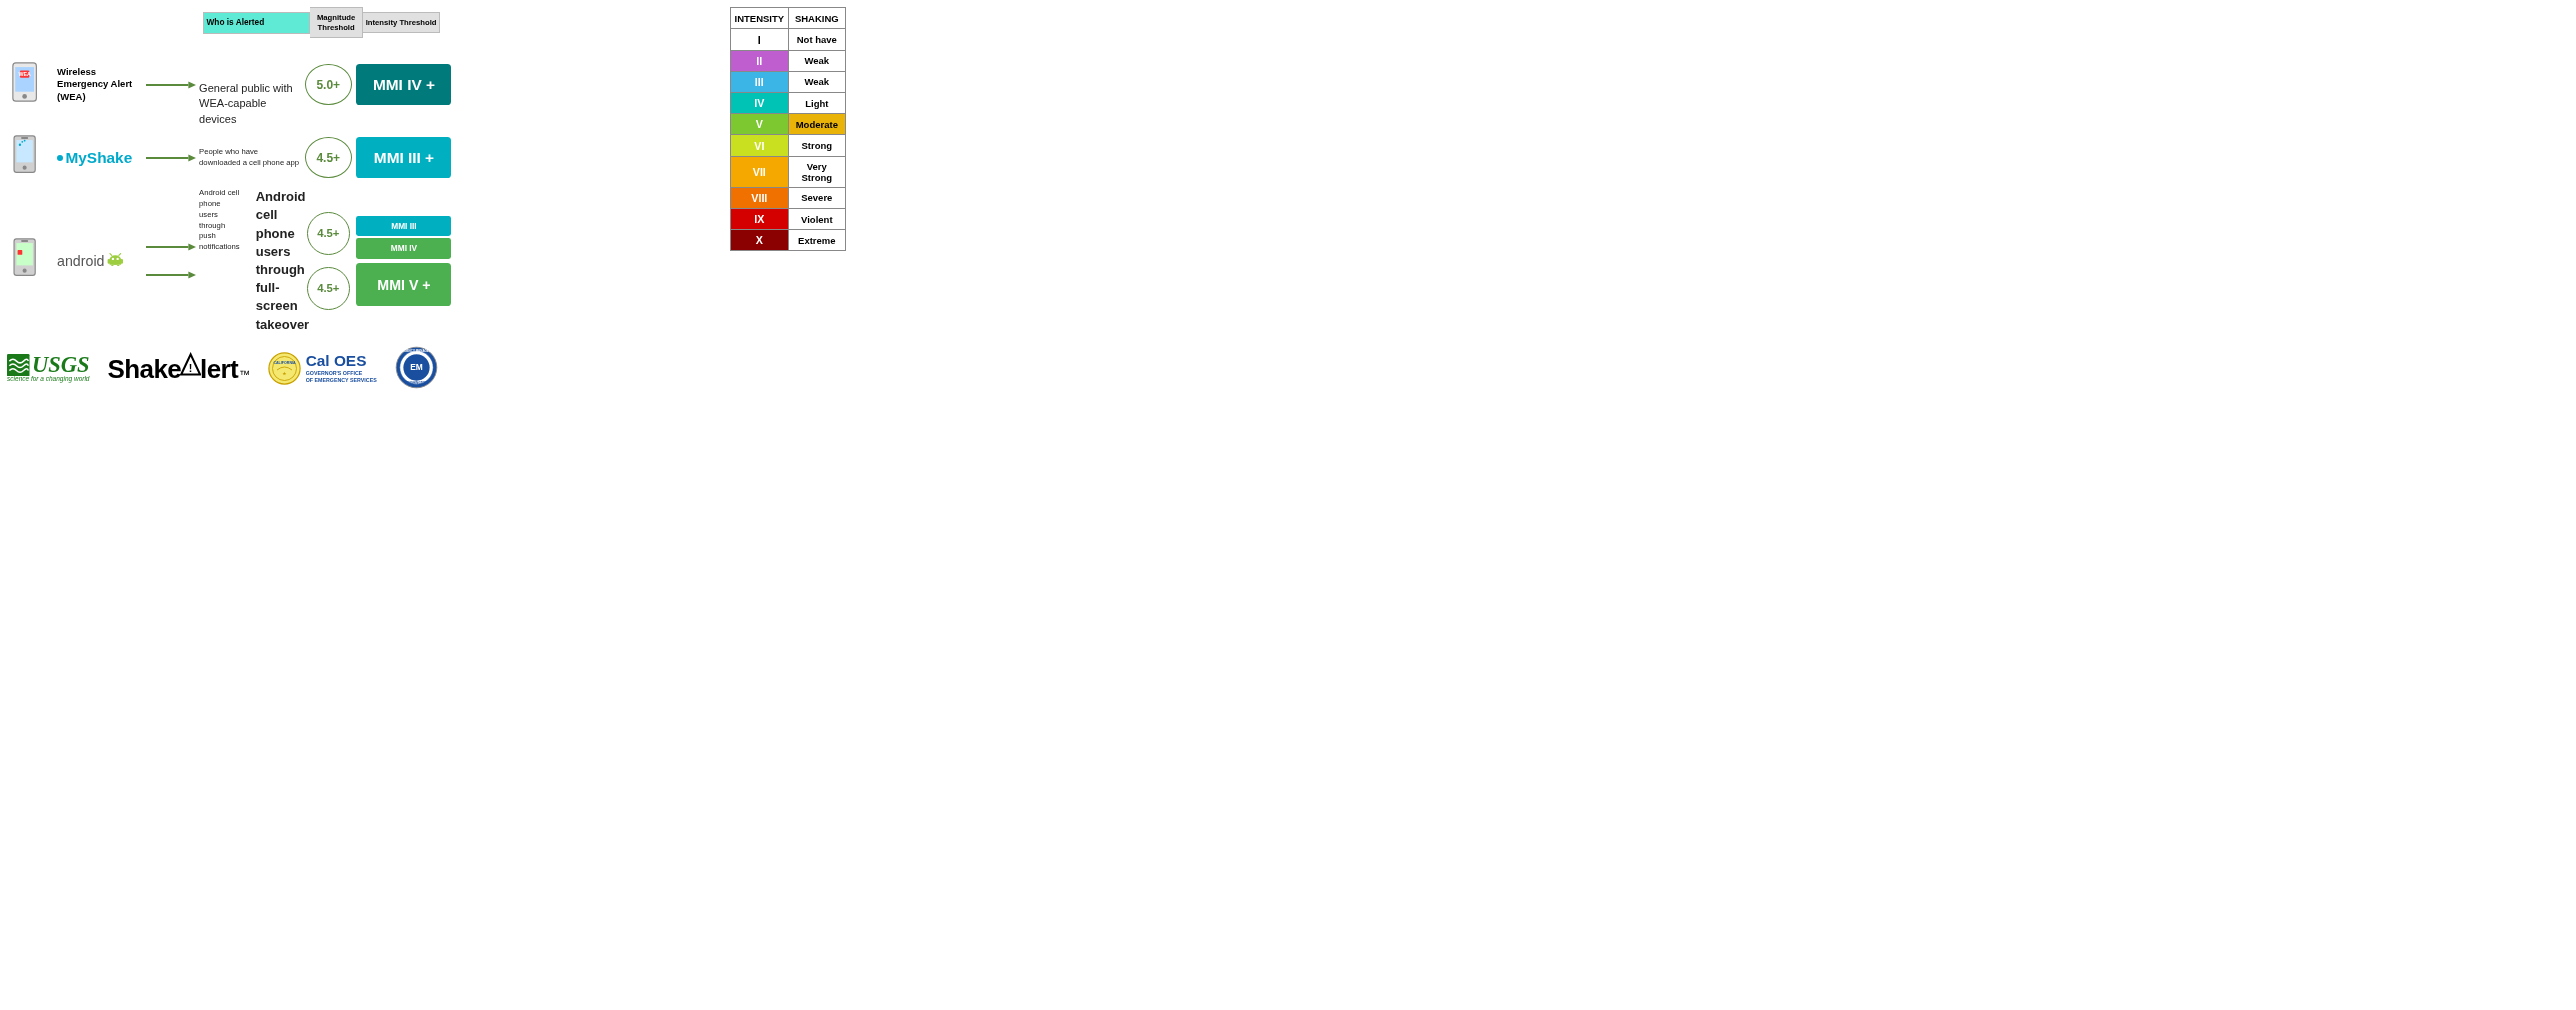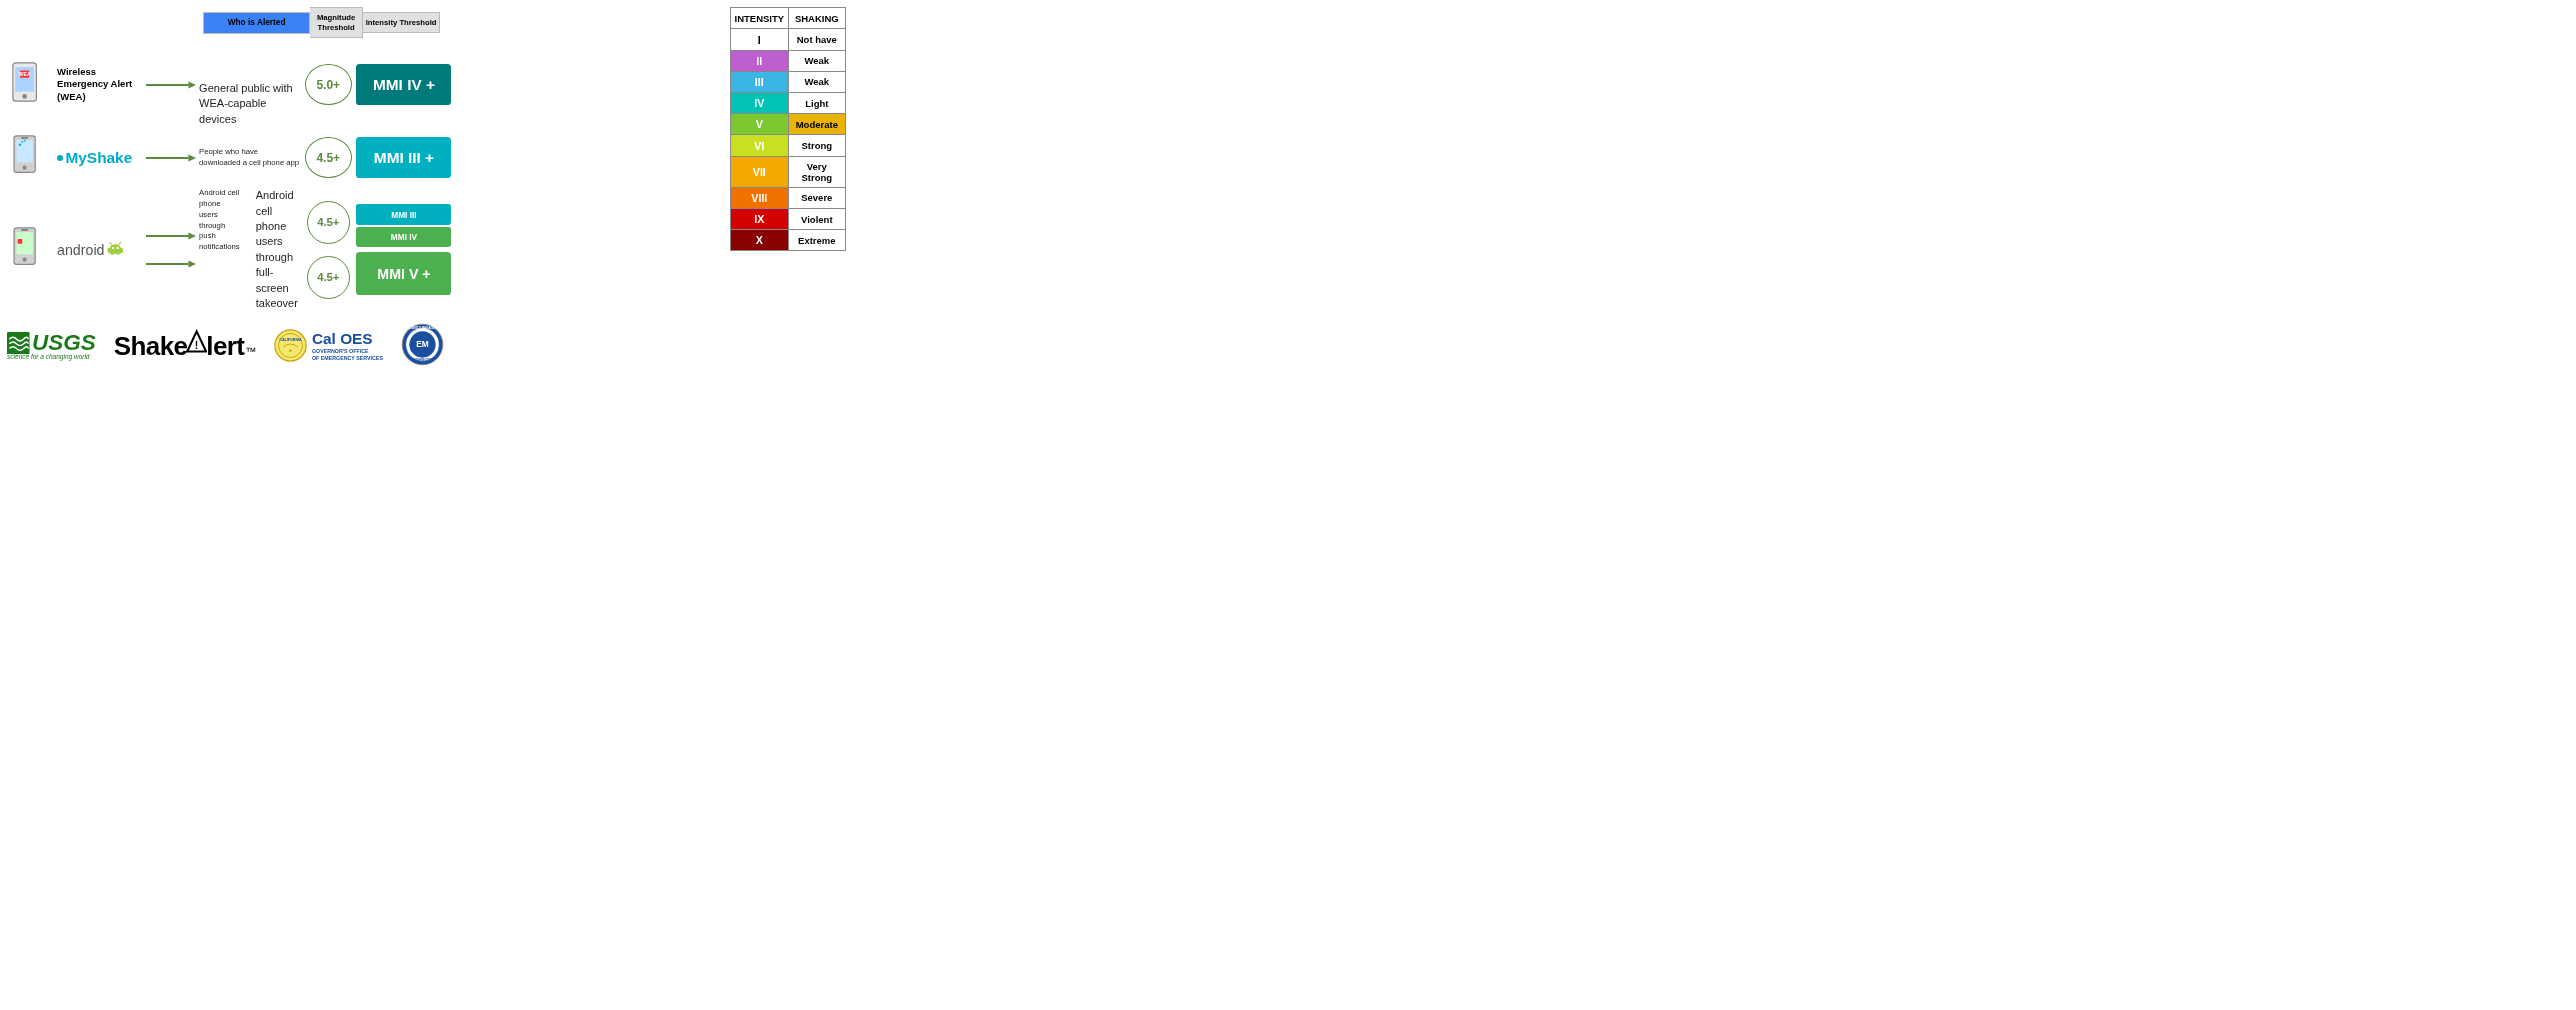--- a/index.html
+++ b/index.html
@@ -15,21 +15,21 @@
 <body>
 
 <div style="width:853px; background:#fff; padding:7.1px 7.1px 4.7px 7.1px;">
 
 
   <div style="display:flex; flex-direction:row; gap:6px; align-items:flex-start;">
 
     <div style="flex:1; min-width:0;">
 
       <div style="display:flex; align-items:center; margin-bottom:3.6px; margin-left:196px;">
-        <div style="width:107px; text-align:center; font-size:8.3px; font-weight:700; background:#3b82f6; border:0.6px solid #bbb; padding:4.7px 2.4px; line-height:1.3;">Who is Alerted</div>
+        <div style="width:107px; font-size:8.3px; font-weight:700; background:#5eead4; border:0.6px solid #bbb; padding:4.7px 2.4px; line-height:1.3;">Who is Alerted</div>
         <div style="width:53px; text-align:center; font-size:7.7px; font-weight:700; background:#e0e0e0; border:0.6px solid #bbb; border-left:none; padding:4.7px 2.4px; line-height:1.3;">Magnitude Threshold</div>
         <div style="width:77px; text-align:center; font-size:7.7px; font-weight:700; background:#e0e0e0; border:0.6px solid #bbb; border-left:none; padding:4.7px 2.4px; line-height:1.3;">Intensity Threshold</div>
       </div>
 
       <div style="display:flex; align-items:center; margin-bottom:6px;">
 
         <div style="width:50px; flex-shrink:0;">
           <svg width="47" height="47" viewBox="0 0 80 80">
             <rect x="10" y="5" width="40" height="65" rx="5" ry="5" fill="#e8e8e8" stroke="#888" stroke-width="2"></rect>
             <rect x="14" y="12" width="32" height="42" fill="#aad4ff"></rect>
@@ -127,21 +127,21 @@
             <polygon points="72,4 85,10 72,16" fill="#5a8a3c"></polygon>
           </svg>
           <svg width="50" height="12" viewBox="0 0 85 20">
             <line x1="0" y1="10" x2="72" y2="10" stroke="#5a8a3c" stroke-width="3"></line>
             <polygon points="72,4 85,10 72,16" fill="#5a8a3c"></polygon>
           </svg>
         </div>
 
         <div style="width:101px; flex-shrink:0; display:flex; flex-direction:row; gap:16px;">
           <div style="font-size:7.7px; line-height:1.4; color:#222;">Android cell phone users through push notifications</div>
-          <div style="font-size:11px; line-height:1.4; color:#222;">Android cell phone users through full-screen takeover</div>
+          <div style="font-size:13px; line-height:1.4; color:#222;font-weight:bold;">Android cell phone users through full-screen takeover</div>
         </div>
 
         <div style="width:47px; flex-shrink:0; margin:0 4.7px; display:flex; flex-direction:column; gap:12px; align-items:center;">
           <div style="width:43px; height:43px; border-radius:50%; border:1.8px solid #5a8a3c; display:flex; align-items:center; justify-content:center; font-size:11.3px; font-weight:700; color:#5a8a3c; background:#fff;">4.5+</div>
           <div style="width:43px; height:43px; border-radius:50%; border:1.8px solid #5a8a3c; display:flex; align-items:center; justify-content:center; font-size:11.3px; font-weight:700; color:#5a8a3c; background:#fff;">4.5+</div>
         </div>
 
         <div style="width:95px; flex-shrink:0; display:flex; flex-direction:column; gap:4.7px;">
 
           <div style="height:43px; display:flex; flex-direction:column; gap:1.8px;">
@@ -156,21 +156,21 @@
       <div style="display:flex; align-items:center; gap:18px; margin-top:8.3px; padding-top:3.6px;">
 
         <div style="display:flex; flex-direction:column; align-items:flex-start;">
           <div style="display:flex; align-items:center; gap:2.4px;">
             <svg width="22.5" height="22.5" viewBox="0 0 38 38">
               <rect width="38" height="38" fill="#1a7a1a" rx="2"></rect>
               <path d="M4 12 Q10 6 16 12 Q22 18 28 12 Q34 6 36 12" fill="none" stroke="#fff" stroke-width="2.5"></path>
               <path d="M4 20 Q10 14 16 20 Q22 26 28 20 Q34 14 36 20" fill="none" stroke="#fff" stroke-width="2.5"></path>
               <path d="M4 28 Q10 22 16 28 Q22 34 28 28 Q34 22 36 28" fill="none" stroke="#fff" stroke-width="2.5"></path>
             </svg>
-            <span style="font-size:22.5px; font-weight:900; color:#1a7a1a; font-style:italic; line-height:1;">USGS</span>
+            <span style="font-size:22.5px; font-weight:900; color:#1a7a1a; font-style:italic; line-height:1;font-family:Liberation Serif, serif;">USGS</span>
           </div>
           <div style="font-size:6.5px; color:#1a7a1a; font-style:italic; margin-top:-1.2px;">science for a changing world</div>
         </div>
 
         <div style="display:flex; align-items:baseline; gap:0;">
           <span style="font-size:26px; font-weight:900; color:#000; letter-spacing:-0.6px;">Shake</span>
 
           <svg width="21.3" height="26" viewBox="0 0 36 44" style="margin:0 -1.2px;">
             <polygon points="18,4 34,38 2,38" fill="none" stroke="#000" stroke-width="3.5"></polygon>
             <text x="18" y="34" text-anchor="middle" font-size="18" font-weight="900" fill="#000">!</text>

